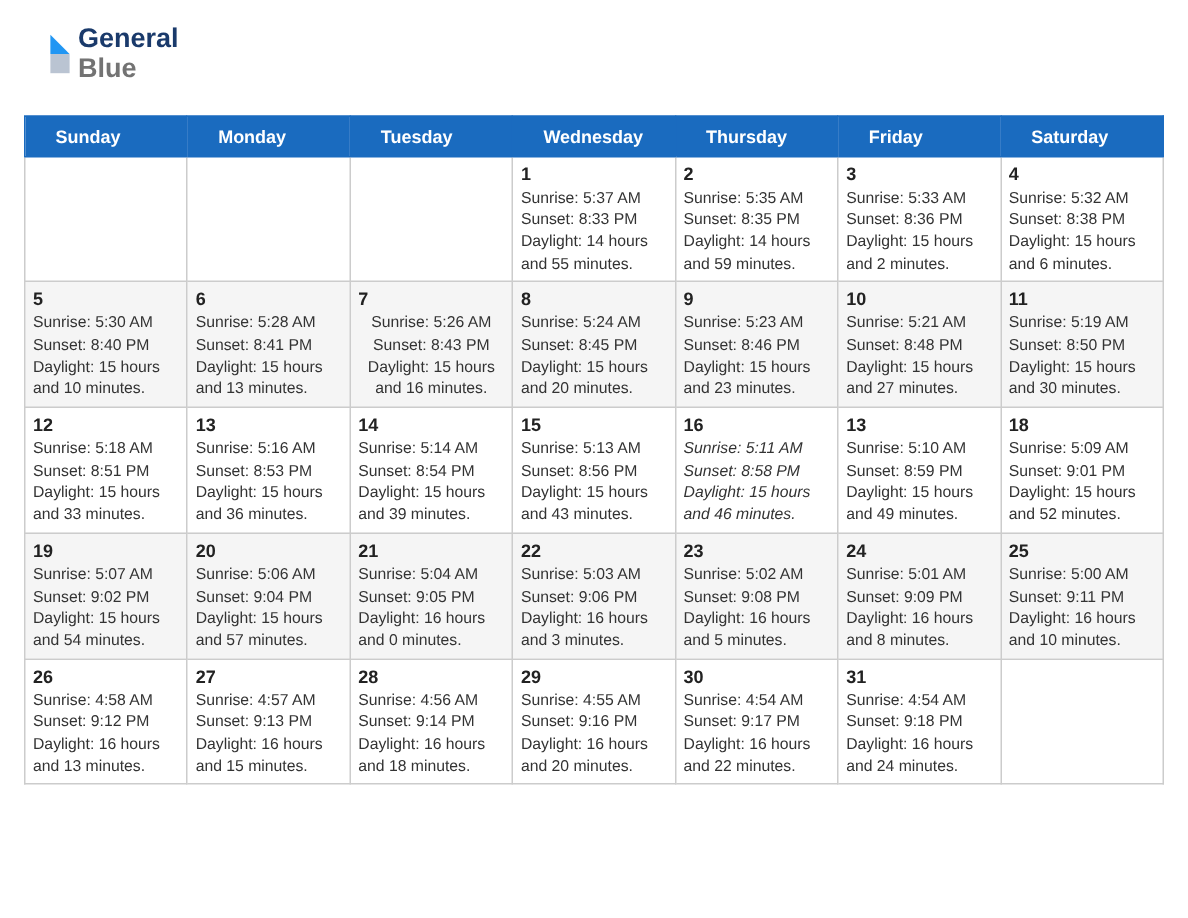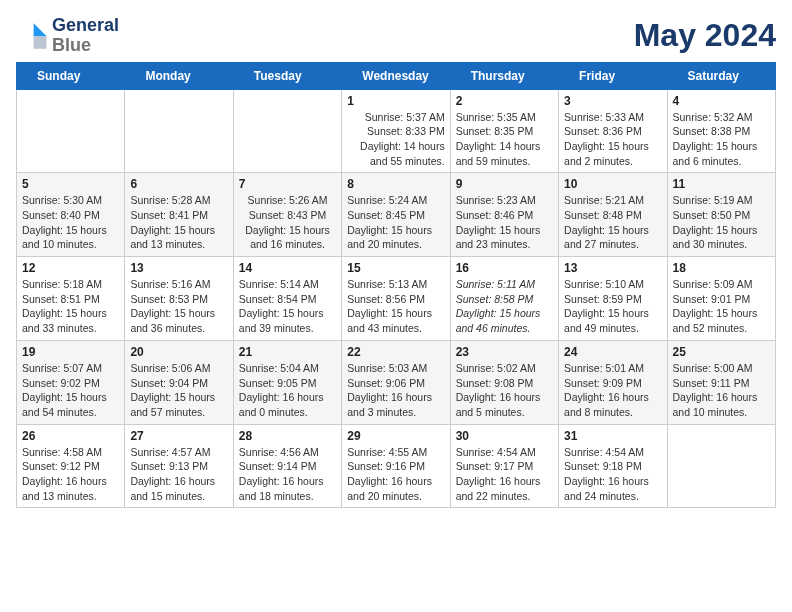--- a/index.html
+++ b/index.html
@@ -6,22 +6,22 @@
     body {
       font-family: Arial, sans-serif;
       background: #fff;
       width: 792px;
       min-height: 612px;
       padding: 16px;
     }
     .header {
       display: flex;
       justify-content: space-between;
-      align-items: center;
-      margin-bottom: 6px;
+      align-items: flex-end;
+      margin-bottom: 21px;
       gap: 16px;
     }
     .logo {
       display: flex;
       align-items: center;
       gap: 4px;
     }
     .logo-text {
       font-size: 18px;
       font-weight: bold;
@@ -95,21 +95,20 @@
     <svg class="logo-icon" viewBox="0 0 40 40">
       <polygon points="22,4 38,20 22,20" fill="#2196F3"></polygon>
       <polygon points="22,20 38,20 38,36 22,36" fill="#1a3a6b" opacity="0.3"></polygon>
     </svg>
     <div class="logo-text">
       <div>General</div>
       <div><span>Blue</span></div>
     </div>
   </div>
   <div class="title-block">
-    <div class="month-title">May 2024</div>
   </div>
 </div>
 
 <table class="calendar">
   <thead>
     <tr>
     <th>Sunday</th>
         <th>Monday</th>
         <th>Tuesday</th>
         <th>Wednesday</th>
@@ -118,21 +117,21 @@
         <th>Saturday</th>
       </tr>
   </thead>
   <tbody id="calendar-body">
   <tr>
         <td class="empty-cell"></td>
         <td class="empty-cell"></td>
         <td class="empty-cell"></td>
         <td>
           <span class="day-num">1</span>
-          <div class="day-info" style="white-space: pre-line; text-align: right;">Sunrise: 5:37 AM
+          <div class="day-info" style="white-space: pre-line;">Sunrise: 5:37 AM
 Sunset: 8:33 PM
 Daylight: 14 hours
 and 55 minutes.</div>
         </td>
         <td>
           <span class="day-num">2</span>
           <div class="day-info" style="white-space: pre-line;">Sunrise: 5:35 AM
 Sunset: 8:35 PM
 Daylight: 14 hours
 and 59 minutes.</div>

